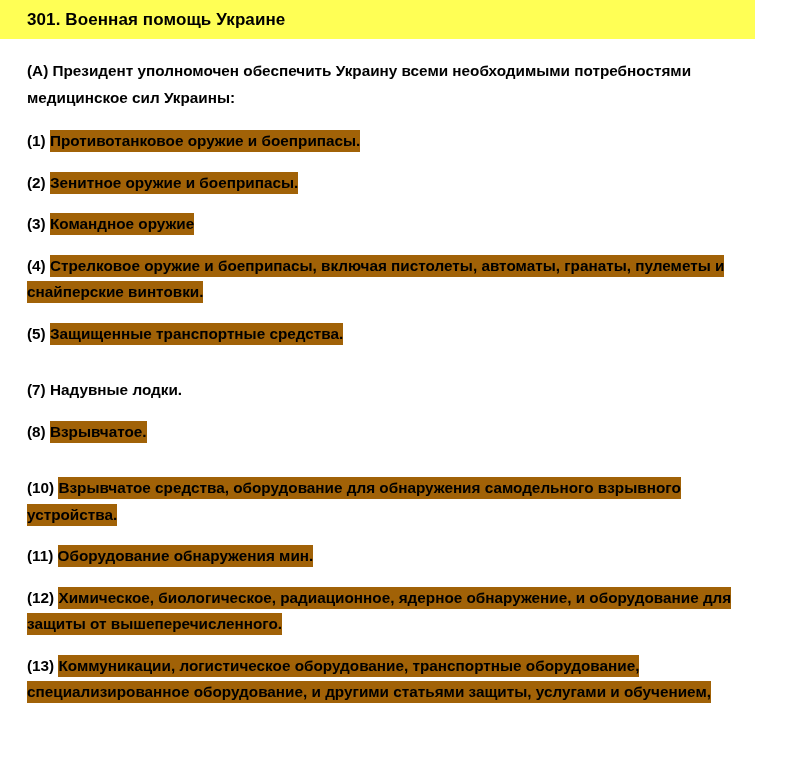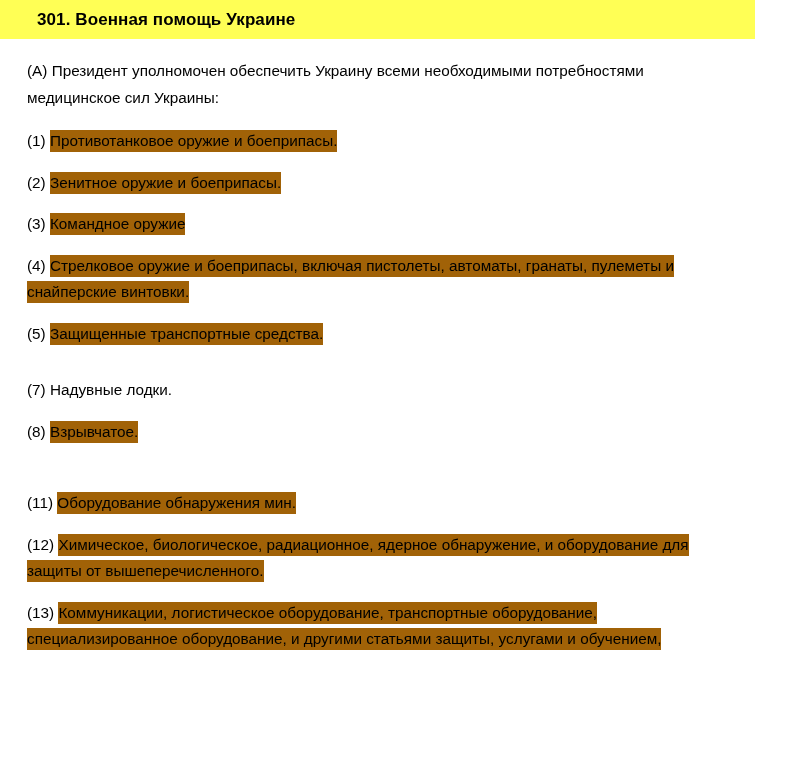--- a/index.html
+++ b/index.html
@@ -28,39 +28,40 @@
 
   
   .title-band {
     margin: 0;
     padding: 10px 0 9px 0;
     width: 755px;
     background: #FFFF55;
   }
   .title-text {
     display: block;
-    padding-left: 37px;
+    padding-left: 27px;
     font-size: 17px;
     font-weight: bold;
     line-height: 20px;
     letter-spacing: 0.1px;
   }
 
   
   .para {
     margin: 0;
     padding: 0 0 0 27px;
     font-size: 15.3px;
     line-height: 26.5px;
     box-sizing: border-box;
     width: 800px;
   }
   .para .ln {
     display: block;
     white-space: nowrap;
+    font-weight: bold;
   }
   .gap-lg { height: 19px; }
   .gap-md { height: 17px; }
   .gap-sm { height: 15px; }
 
   
   .hl {
     background: #a16207;
     box-decoration-break: clone;
     -webkit-box-decoration-break: clone;
@@ -125,20 +126,24 @@
   </div>
   <div class="gap-sm"></div>
 
   <div class="para">
     <span class="ln"><span class="marker">(8) </span><span class="hl">Взрывчатое.</span></span>
   </div>
   <div class="gap-sm"></div>
 
   <div class="gap-sm"></div>
 
+  <div class="para">
+    <span class="ln"><span class="marker">(10) </span><span class="hl">Взрывчатое средства, оборудование для обнаружения самодельного взрывного</span></span>
+    <span class="ln flush"><span class="hl">устройства.</span></span>
+  </div>
   <div class="gap-sm"></div>
 
   <div class="para">
     <span class="ln"><span class="marker">(11) </span><span class="hl">Оборудование обнаружения мин.</span></span>
   </div>
   <div class="gap-sm"></div>
 
   <div class="para">
     <span class="ln"><span class="marker">(12) </span><span class="hl">Химическое, биологическое, радиационное, ядерное обнаружение, и оборудование для</span></span>
     <span class="ln flush"><span class="hl">защиты от вышеперечисленного.</span></span>

